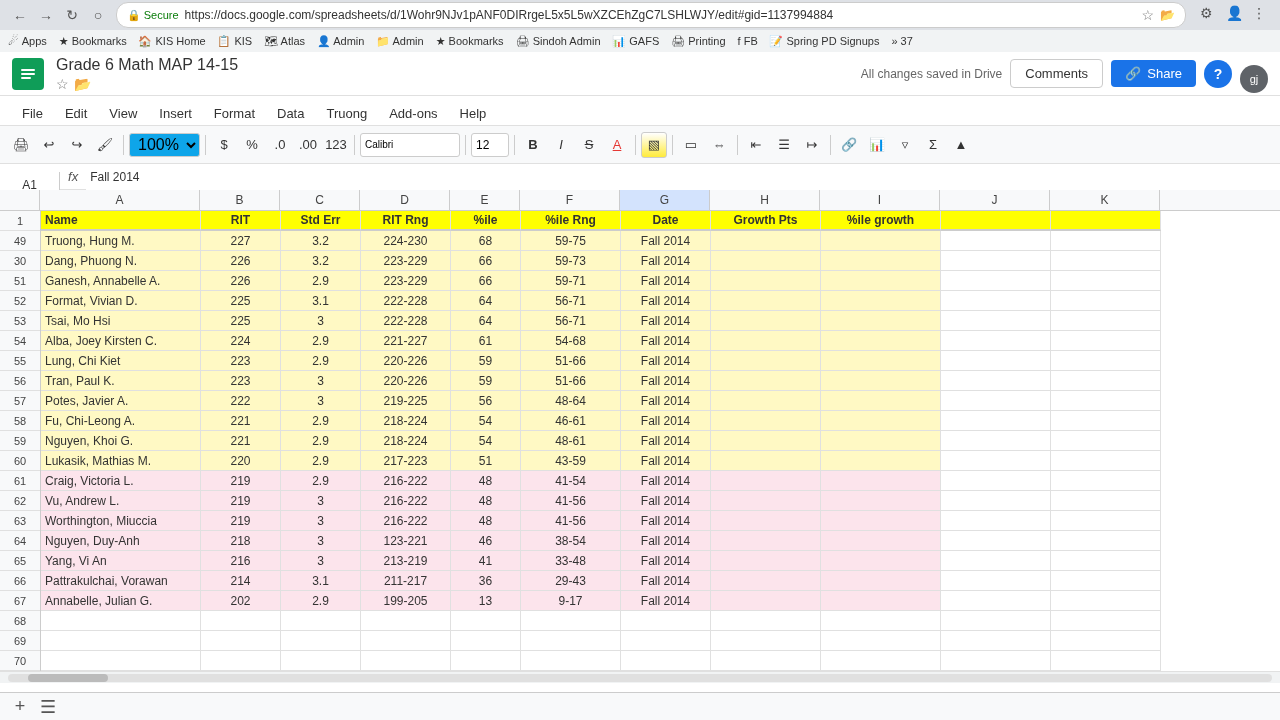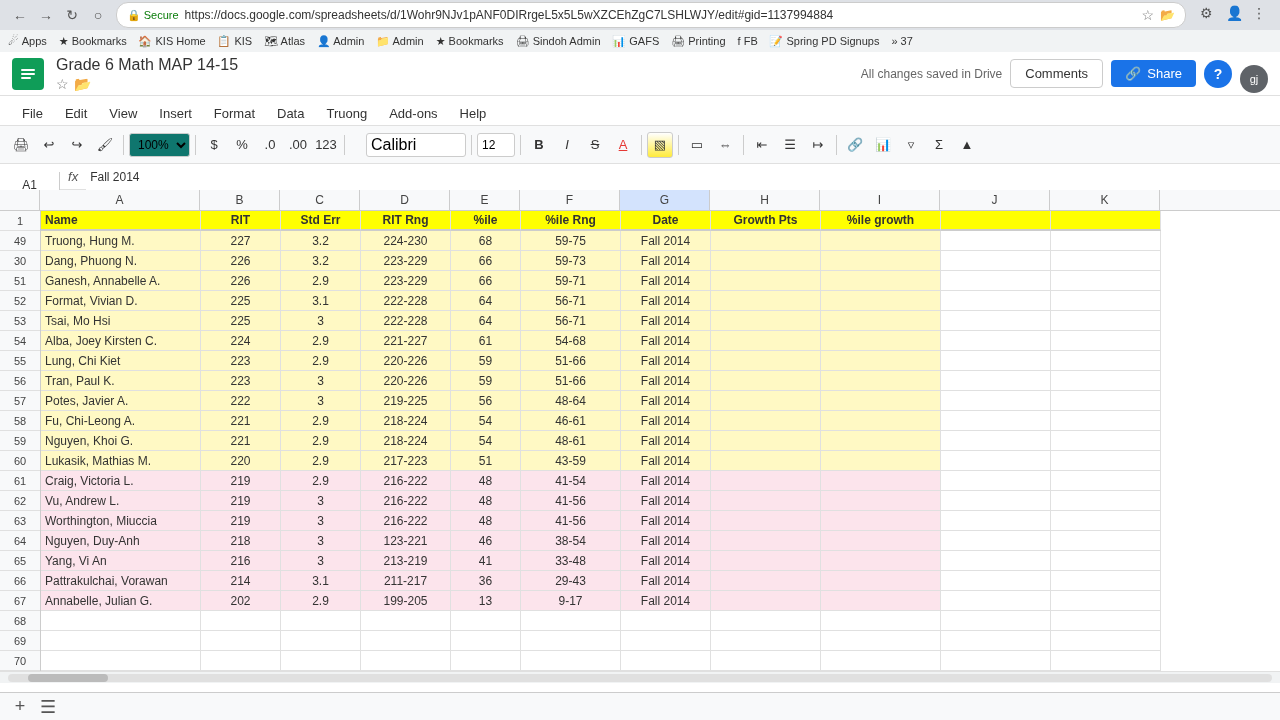--- a/index.html
+++ b/index.html
@@ -39,22 +39,22 @@
     .user-avatar { width: 28px; height: 28px; border-radius: 50%; background: #5f6368; color: #fff; font-size: 11px; display: flex; align-items: center; justify-content: center; cursor: pointer; margin-top: 11px; }
 
     
     .menu-bar { height: 30px; display: flex; align-items: flex-end; padding: 0 60px 0 12px; gap: 2px; border-bottom: 1px solid #e0e0e0; background: #fff; }
     .menu-item { padding: 4px 10px; cursor: pointer; border-radius: 3px; color: #333; font-size: 13px; }
 
     
     .toolbar { height: 38px; display: flex; align-items: center; padding: 0 8px; gap: 2px; border-bottom: 1px solid #e0e0e0; background: #f8f9fa; overflow: hidden; }
     .tb-btn { min-width: 26px; height: 26px; border: none; background: transparent; cursor: pointer; border-radius: 3px; display: flex; align-items: center; justify-content: center; font-size: 13px; color: #333; }
     .tb-sep { width: 1px; height: 20px; background: #ccc; margin: 0 3px; }
-    .zoom-select { height: 24px; border: 1px solid #ccc; border-radius: 3px; font-size: 12px; padding: 0 4px; background: #0f766e; cursor: pointer; }
-    .font-select { height: 24px; border: 1px solid #ccc; border-radius: 3px; font-size: 16px; padding: 0 4px; width: 100px; background: #fff; margin-left: 16px; }
+    .zoom-select { height: 24px; border: 1px solid #ccc; border-radius: 3px; font-size: 16px; padding: 0 4px; background: #0ea5e9; cursor: pointer; }
+    .font-select { height: 24px; border: 1px solid #ccc; border-radius: 3px; font-size: 10px; padding: 0 4px; width: 100px; background: #fff; }
     .font-size { height: 24px; border: 1px solid #ccc; border-radius: 3px; font-size: 12px; padding: 0 4px; width: 38px; background: #fff; }
 
     
     .formula-bar { height: 26px; display: flex; align-items: center; border-bottom: 1px solid #e0e0e0; background: #fff; }
     .cell-ref { width: 60px; height: 26px; border: none; border-right: 1px solid #ccc; text-align: center; font-size: 12px; padding: 0 4px; color: #333; margin-top: 16px; }
     .fx-label { padding: 0 8px; color: #555; font-style: italic; font-size: 13px; }
     .formula-input { flex: 1; height: 26px; border: none; font-size: 12px; padding: 0 4px; color: #333; }
 
     
     .spreadsheet { display: flex; flex-direction: column; overflow: hidden; }

